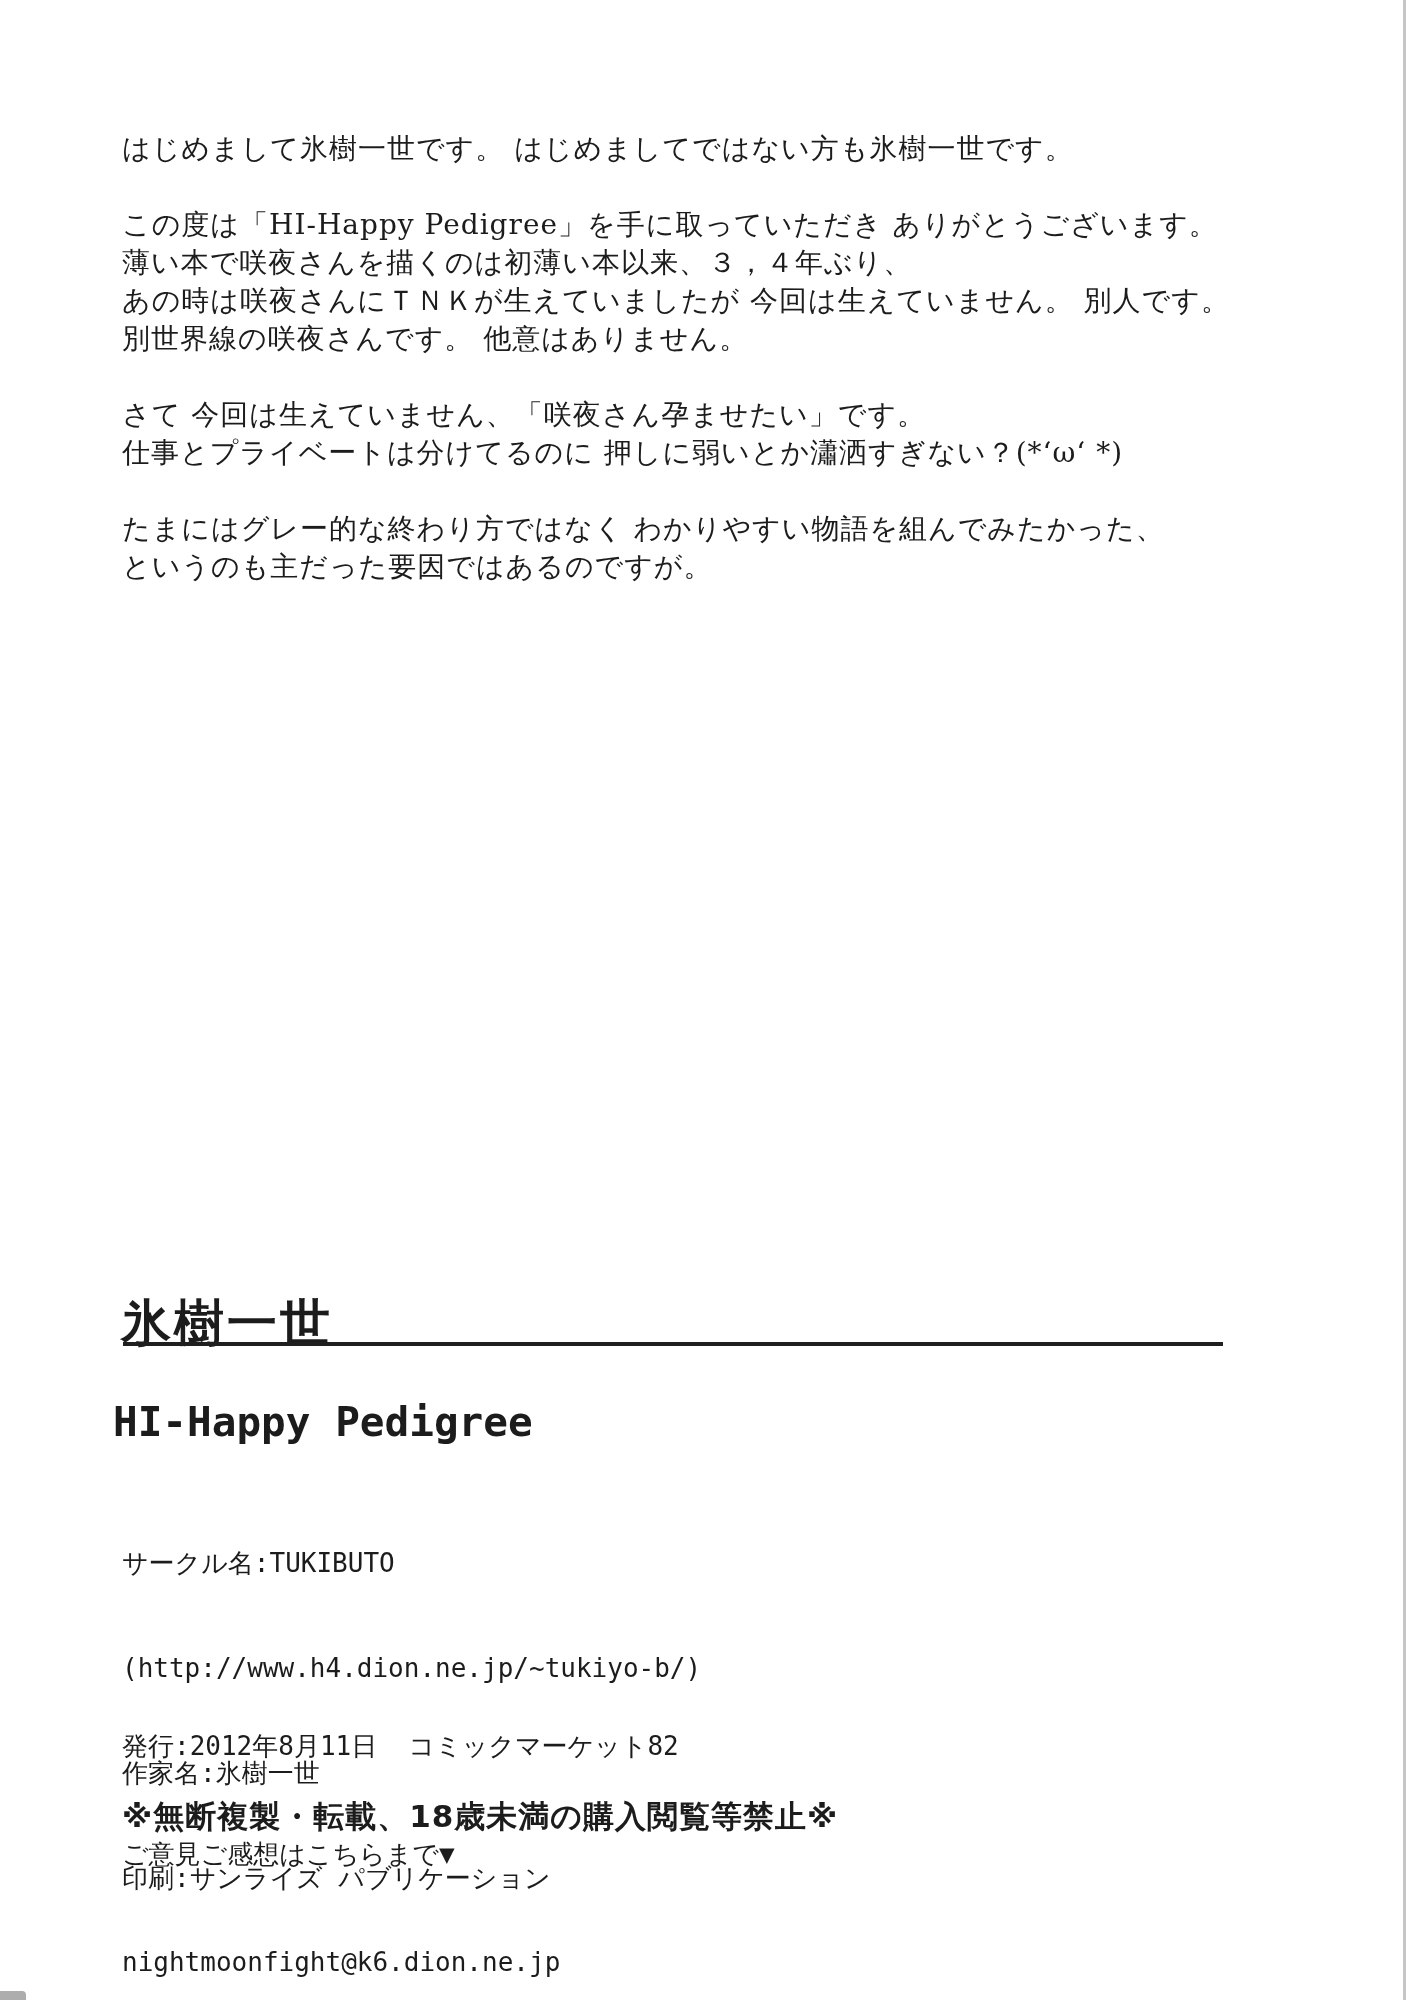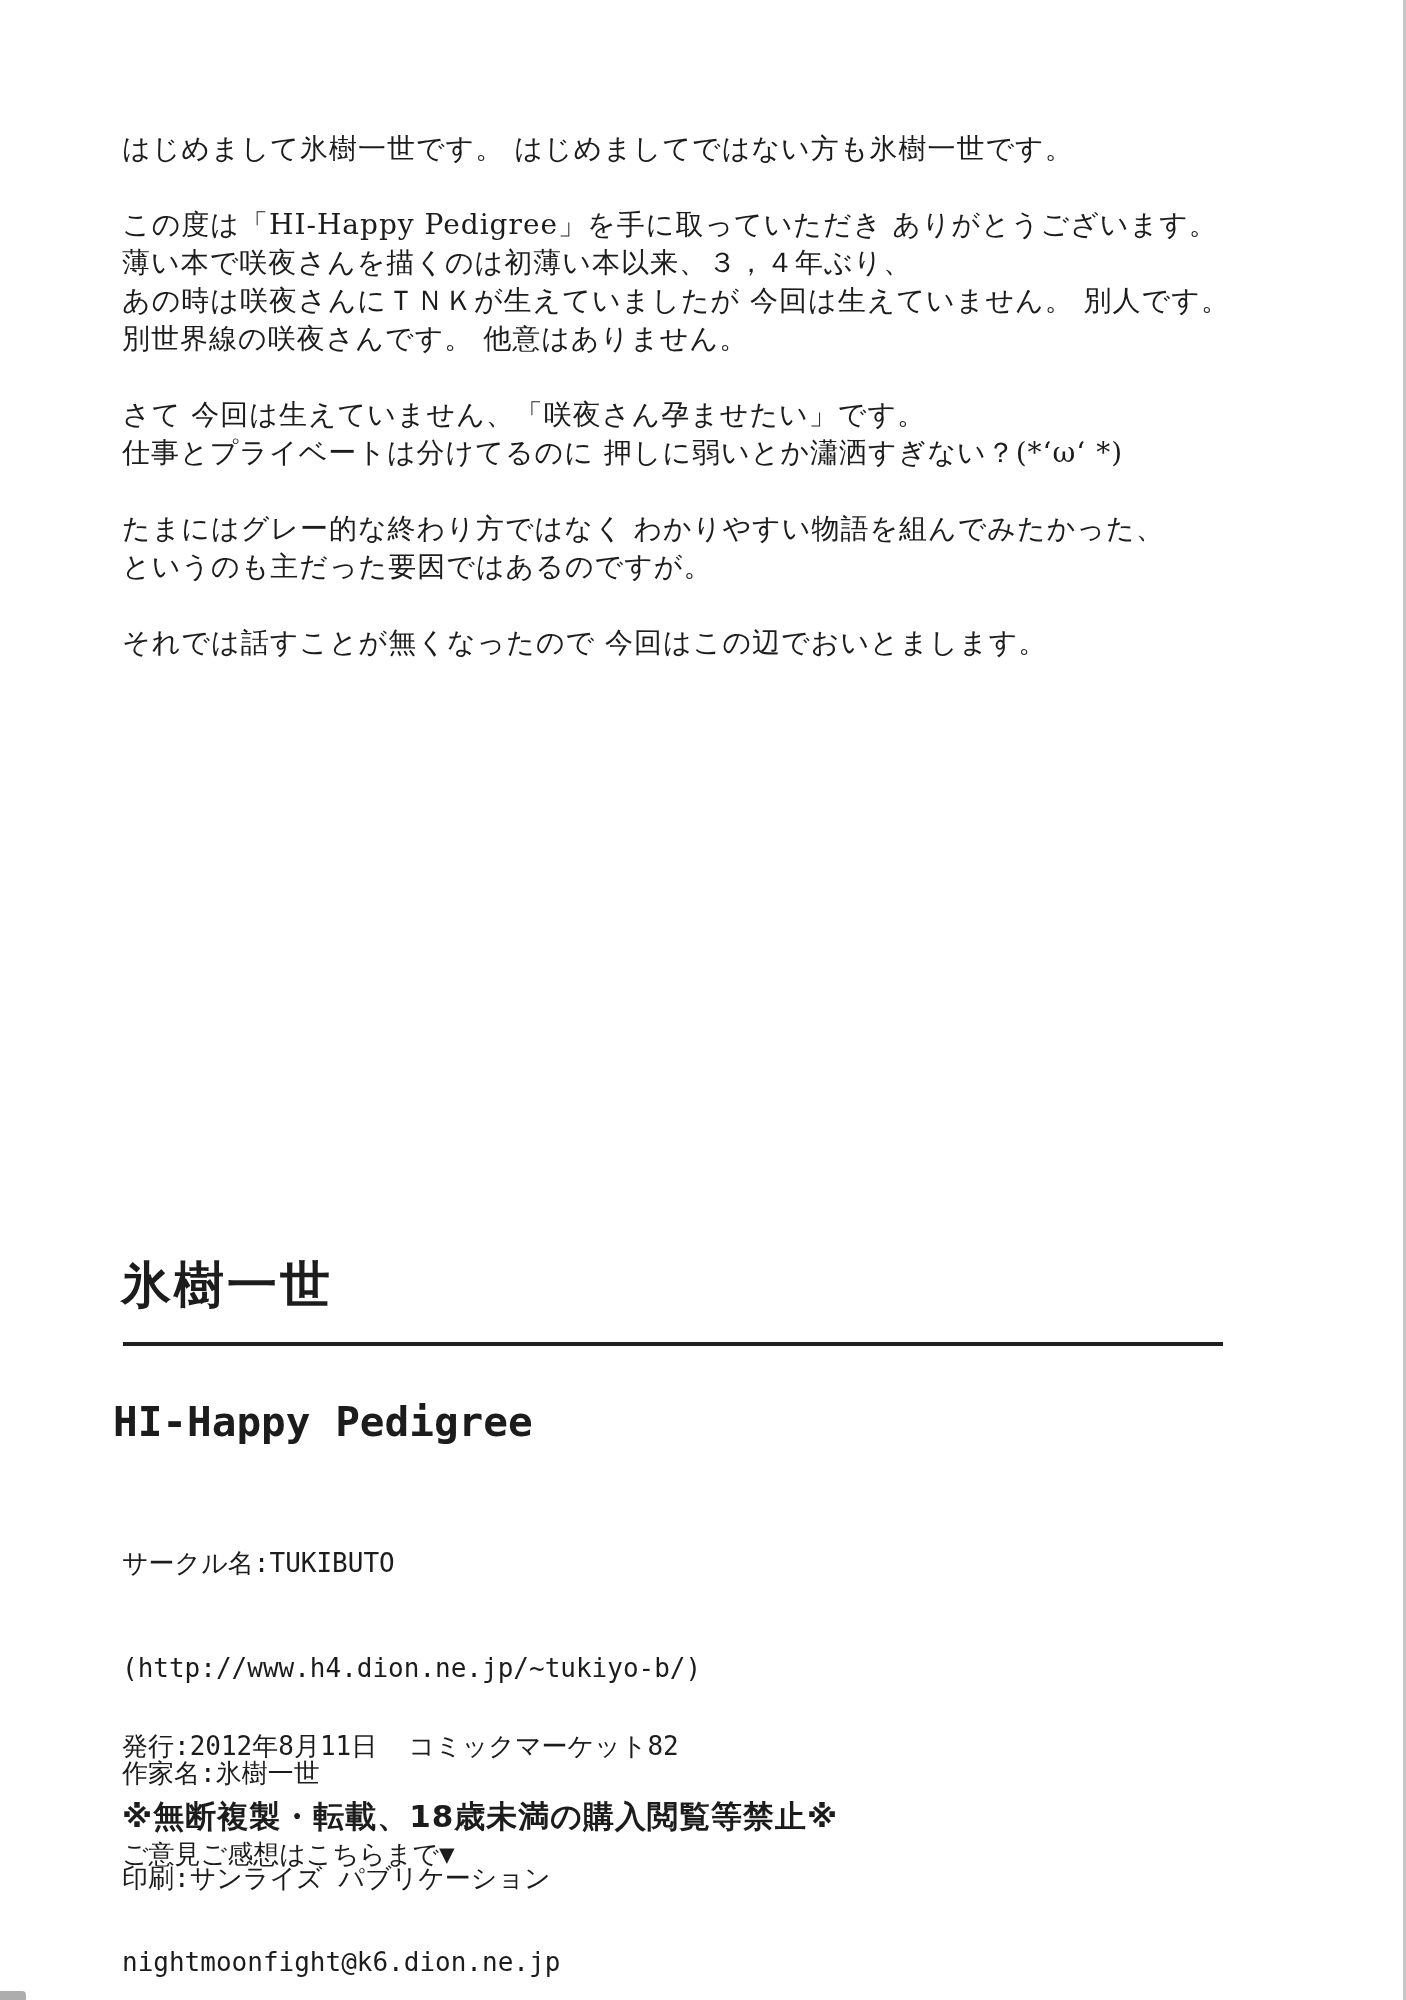--- a/index.html
+++ b/index.html
@@ -15,21 +15,21 @@
   
   .essay {
     position:absolute; left:122px; top:130px;
     font-size:28px; line-height:38px;
     letter-spacing:1px;
   }
   .essay p { margin:0 0 38px 0; }
   .essay .line { white-space:pre; min-height:38px; }
   
   .author-heading {
-    position:absolute; left:121px; top:1252px;
+    position:absolute; left:121px; top:1290px;
     font-family:"DejaVu Sans","Liberation Sans",sans-serif;
     font-weight:bold; font-size:50px; letter-spacing:3px;
     white-space:pre;
   }
   .rule {
     position:absolute; left:123px; top:1342px;
     width:1100px; height:4px; background:#1f1f1f;
   }
   .book-title {
     position:absolute; left:113px; top:1398px;
@@ -87,24 +87,20 @@
       <span class="line">さて</span>
       <span class="line">今回は生えていません、「咲夜さん孕ませたい」です。</span>
       <span class="line">仕事とプライベートは分けてるのに</span>
       <span class="line">押しに弱いとか瀟洒すぎない？(*‘ω‘ *)</span>
     </p>
     <p>
       <span class="line">たまにはグレー的な終わり方ではなく</span>
       <span class="line">わかりやすい物語を組んでみたかった、</span>
       <span class="line">というのも主だった要因ではあるのですが。</span>
     </p>
-    <p>
-      <span class="line">それでは話すことが無くなったので</span>
-      <span class="line">今回はこの辺でおいとまします。</span>
-    </p>
   </div>
 
   <div class="author-heading">氷樹一世</div>
   <div class="rule"></div>
 
   <div class="book-title">HI-Happy Pedigree</div>
 
   <div class="credits">
     <div class="line">サークル名:TUKIBUTO</div>
     <div class="line">(http://www.h4.dion.ne.jp/~tukiyo-b/)</div>

